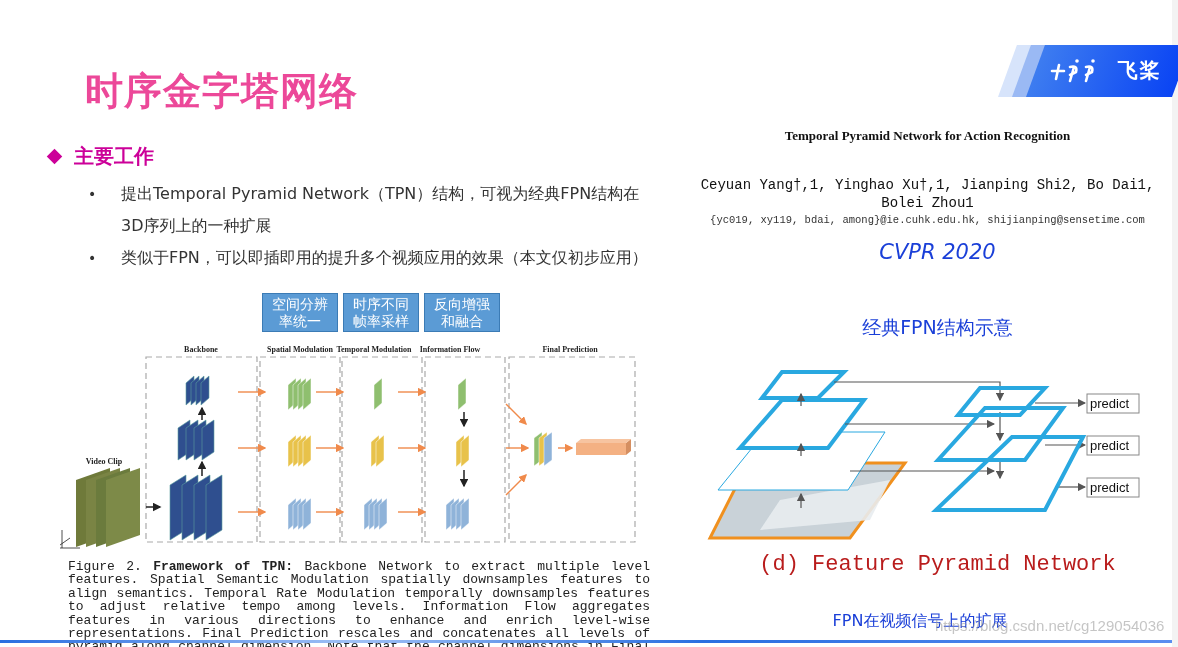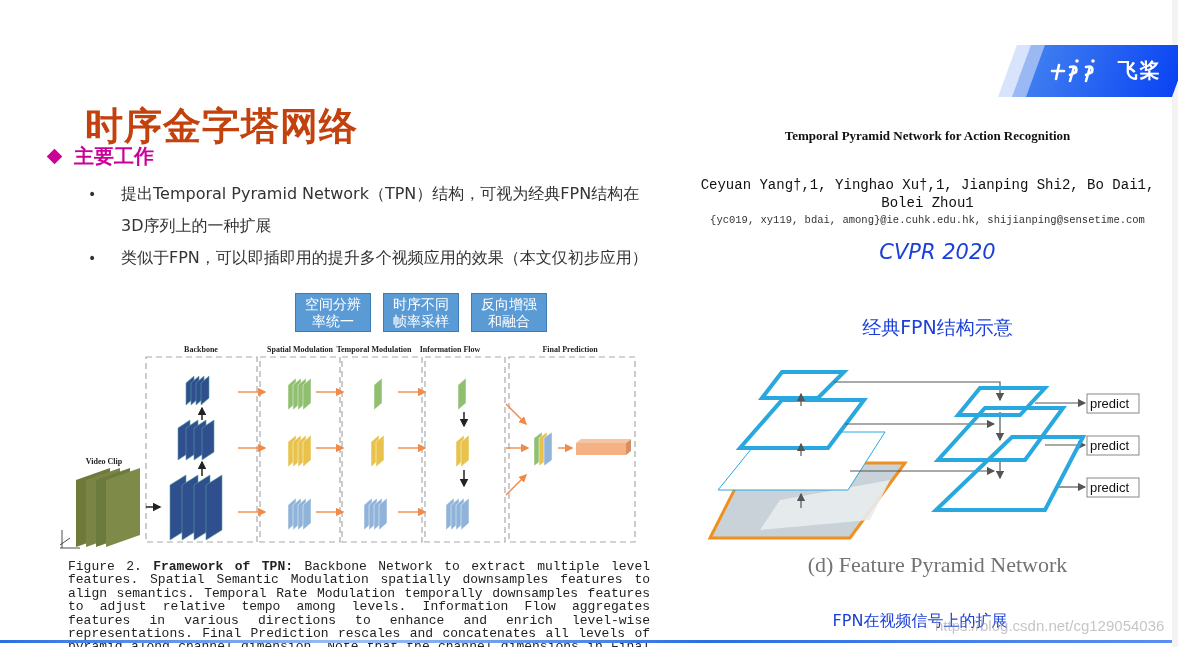--- a/index.html
+++ b/index.html
@@ -1,40 +1,40 @@
 <!DOCTYPE html>
 <html><head>
 <meta charset="utf-8">
 <style>
   html,body{margin:0;padding:0;}
   body{width:1178px;height:647px;position:relative;overflow:hidden;background:#ffffff;font-family:"DejaVu Sans",sans-serif;}
   .right-gutter{position:absolute;left:1172px;top:0;width:6px;height:647px;background:#f3f3f3;}
   .bottom-line{position:absolute;left:0;top:640px;width:1172px;height:3px;background:linear-gradient(90deg,#2a6fe0,#9fc0f5 30%,#2a6fe0 60%,#5b8ef0);}
-  .slide-title{position:absolute;left:85px;top:66px;font-size:38px;font-weight:bold;color:#c2410c;letter-spacing:1px;font-family:"DejaVu Sans",sans-serif;margin-top:35px;}
+  .slide-title{position:absolute;left:85px;top:66px;font-size:38px;font-weight:bold;color:#ec4899;letter-spacing:1px;font-family:"DejaVu Sans",sans-serif;}
   .logo{position:absolute;left:998px;top:45px;width:174px;height:60px;}
   .logo .band1{position:absolute;left:0;top:0;width:30px;height:52px;background:#d7e4fb;transform:skewX(-20deg);transform-origin:0 100%;}
   .logo .band2{position:absolute;left:14px;top:0;width:30px;height:52px;background:#9ab9f4;transform:skewX(-20deg);transform-origin:0 100%;}
   .logo .band3{position:absolute;left:28px;top:0;width:146px;height:52px;background:linear-gradient(90deg,#3d7cf0,#0a44f4);transform:skewX(-20deg);transform-origin:0 100%;}
   .logo .logo-text{position:absolute;left:52px;top:11px;color:#fff;font-size:22px;font-weight:bold;letter-spacing:2px;}
   .section-head{position:absolute;left:46px;top:143px;display:flex;align-items:center;color:#cc0099;font-size:20px;font-weight:bold;}
   .section-head .diamond{width:11px;height:11px;background:#cc0099;transform:rotate(45deg);margin-right:14px;margin-left:3px;}
   .bullets{position:absolute;left:88px;top:178px;width:620px;font-size:16px;color:#333;line-height:32px;}
   .bullet{display:flex;}
   .bullet .dot{width:33px;flex:none;font-size:14px;}
   .paper-title{position:absolute;left:700px;top:128px;width:455px;text-align:center;font-family:"Liberation Serif",serif;font-weight:bold;font-size:13px;color:#111;}
   .paper-authors{position:absolute;left:700px;top:176px;width:455px;text-align:center;font-family:Liberation Mono, monospace;font-size:14px;color:#111;line-height:18px;}
   .paper-email{position:absolute;left:700px;top:214px;width:455px;text-align:center;font-family:"Liberation Mono",monospace;font-size:10.5px;color:#333;}
   .cvpr{position:absolute;left:700px;top:240px;width:475px;text-align:center;font-size:21px;color:#1a3fd8;font-style:italic;}
-  .labels-row{position:absolute;left:262px;top:293px;display:flex;gap:12px;margin-left:33px;}
+  .labels-row{position:absolute;left:262px;top:293px;display:flex;gap:5px;}
   .blue-label{width:76px;height:39px;background:#5b9bd5;border:1px solid #3b7bb5;color:#fff;font-size:14px;text-align:center;line-height:17px;padding-top:2px;box-sizing:border-box;}
   .fig{position:absolute;left:60px;top:340px;width:590px;height:215px;}
   .caption{position:absolute;left:68px;top:560px;width:582px;font-family:Liberation Mono, monospace;font-size:13px;color:#222;line-height:13.4px;text-align:justify;}
   .fpn-title{position:absolute;left:700px;top:315px;width:475px;text-align:center;font-size:19px;color:#1a3fd8;}
   .fpn-svg{position:absolute;left:700px;top:360px;width:460px;height:190px;}
-  .fpn-caption{position:absolute;left:700px;top:552px;width:475px;text-align:center;font-family:Liberation Serif, serif;font-size:22px;color:#737373;}
+  .fpn-caption{position:absolute;left:700px;top:552px;width:475px;text-align:center;font-family:Liberation Mono, monospace;font-size:22px;color:#b91c1c;}
   .fpn-ext{position:absolute;left:700px;top:611px;width:440px;text-align:center;font-size:16px;color:#1a3fd8;}
   .watermark{position:absolute;left:935px;top:617px;font-size:15px;color:rgba(150,150,150,0.55);font-family:"Liberation Sans",sans-serif;}
 </style>
 </head>
 <body>
 
 <div class="right-gutter"></div>
 
 <div class="slide-title">时序金字塔网络</div>
 

